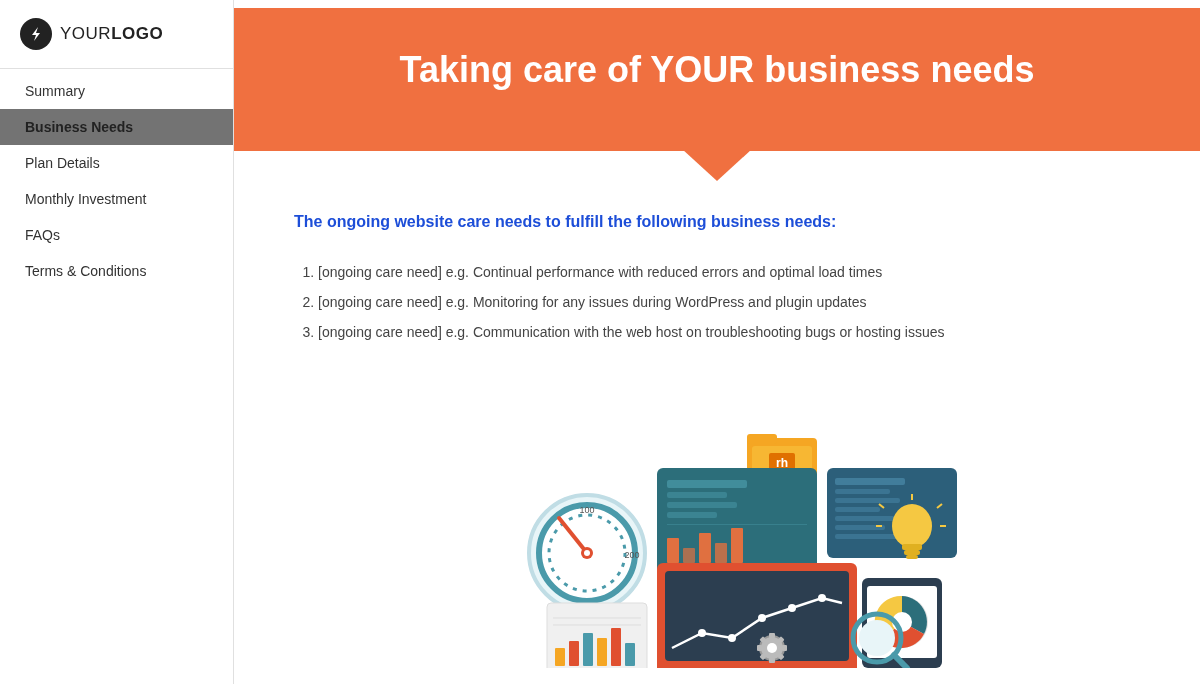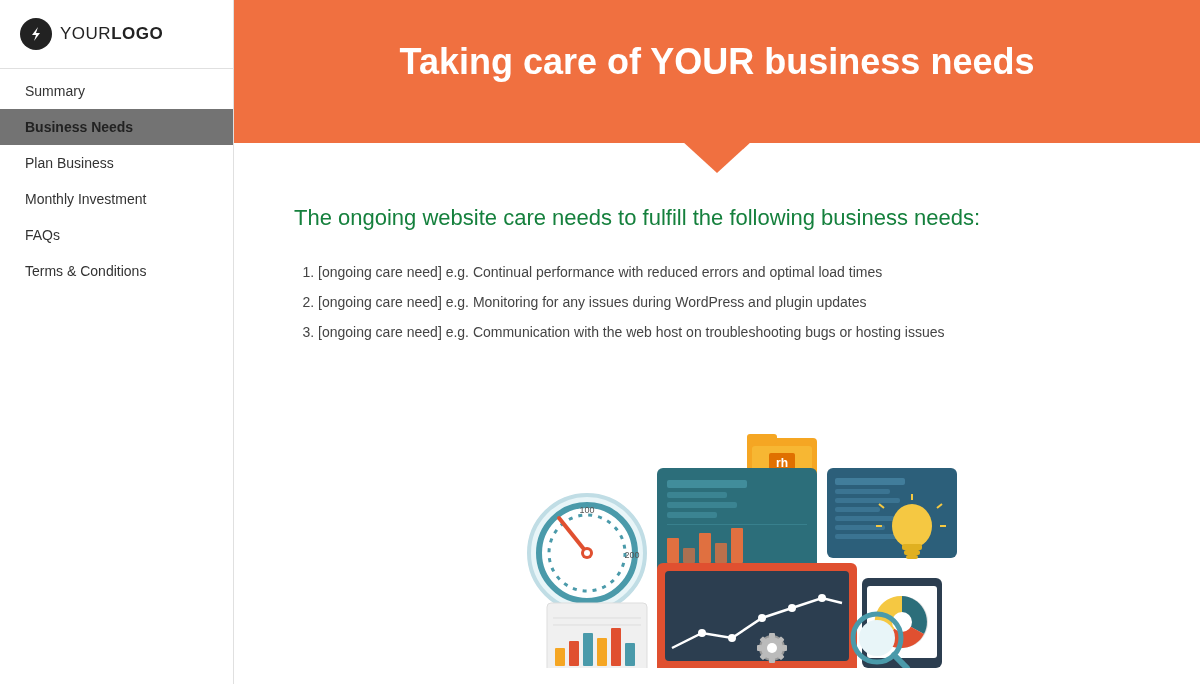--- a/index.html
+++ b/index.html
@@ -68,20 +68,21 @@
       display: flex;
       flex-direction: column;
     }
 
     
     #hero-banner {
       background: #f07040;
       padding: 40px 60px 60px 60px;
       position: relative;
       flex-shrink: 0;
+      margin-top: 8px;
     }
     #hero-title {
       font-size: 36px;
       font-weight: 900;
       color: #fff;
       text-align: center;
       line-height: 1.2;
     }
     
     #hero-chevron {
@@ -96,23 +97,23 @@
       border-top: 32px solid #f07040;
       z-index: 2;
     }
 
     
     #content-area {
       padding: 60px 60px 40px 60px;
       flex: 1;
     }
     #content-heading {
-      font-size: 22px;
-      font-weight: normal;
-      color: #15803d;
+      font-size: 16px;
+      font-weight: bold;
+      color: #1d4ed8;
       margin-bottom: 24px;
       line-height: 1.4;
     }
     #business-needs-list {
       list-style: decimal;
       margin-left: 24px;
       font-size: 14px;
       color: #444;
       line-height: 2;
       margin-top: 9px;
@@ -147,21 +148,21 @@
     </div>
     <span id="logo-text">
       <span>YOUR</span><strong>LOGO</strong>
     </span>
   </div>
   <div class="nav-divider"></div>
 
   <nav>
     <a class="nav-item">Summary</a>
     <a class="nav-item active">Business Needs</a>
-    <a class="nav-item">Plan Business</a>
+    <a class="nav-item">Plan Details</a>
     <a class="nav-item">Monthly Investment</a>
     <a class="nav-item">FAQs</a>
     <a class="nav-item">Terms &amp; Conditions</a>
   </nav>
 </aside>
 
 <main id="main">
 
   <div id="hero-banner">
     <h1 id="hero-title">Taking care of YOUR business needs</h1>

